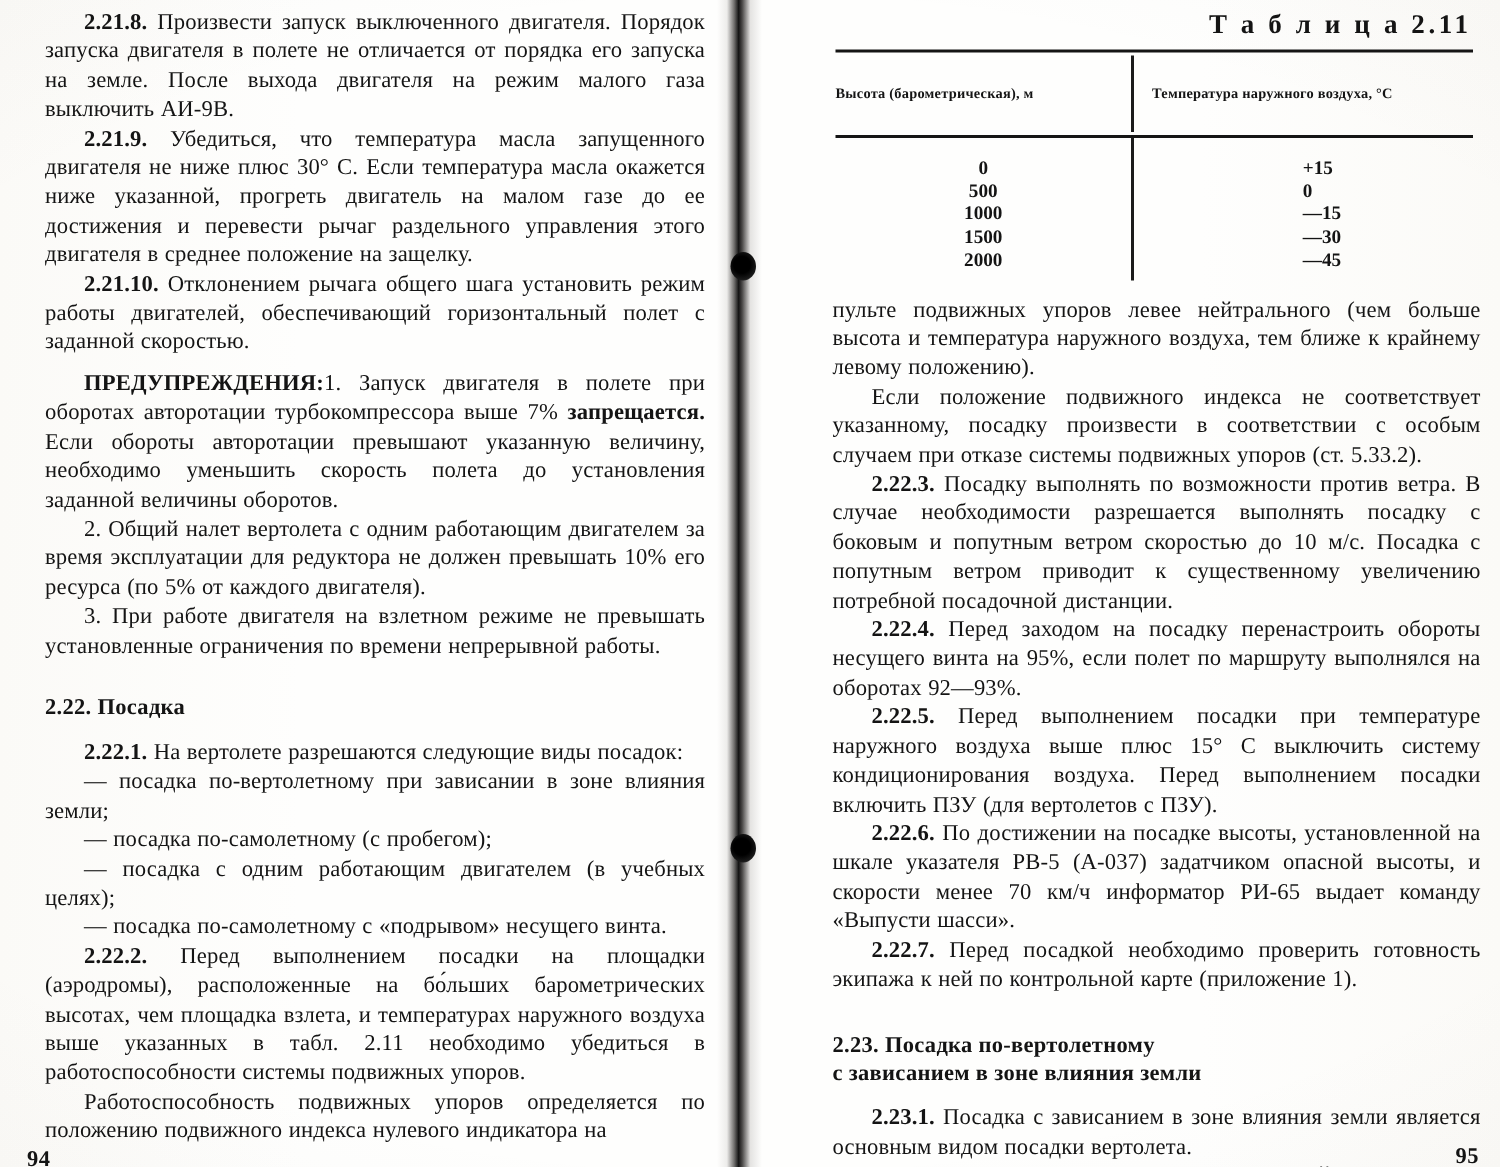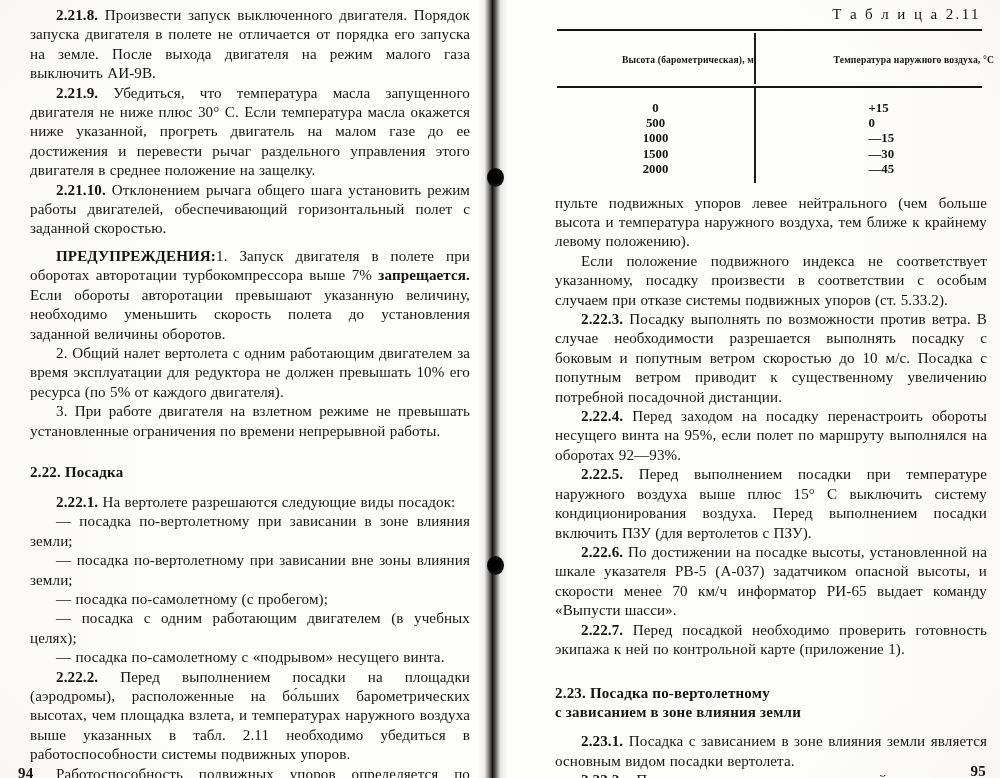--- a/index.html
+++ b/index.html
@@ -60,31 +60,31 @@
     text-align:left;font-weight:bold;font-size:15px;
     margin:0;line-height:19px;letter-spacing:.2px;}
   .sec-wrap{padding-top:22px;padding-bottom:11px;}
   .sec-wrap2{padding-top:25px;padding-bottom:10px;}
   .gap-s{height:8px;}
 
   
   p.dash{text-indent:26px;}
 
   
-  .tbl-cap{text-align:right;font-size:15px;font-weight:normal;
+  .tbl-cap{text-align:right;font-size:18px;font-weight:bold;
     letter-spacing:2.4px;margin:0 6px 6px 0;}
   .tbl{position:relative;width:425px;margin-left:2px;}
   .rule{height:2px;background:#151515;width:100%;}
   .rule.thin{height:1.6px;}
   .tbl-head{position:relative;height:55px;}
   .tbl-body{position:relative;height:95px;}
   .vline{position:absolute;left:197px;top:0;bottom:0;width:2px;background:#1b1b1b;}
   .vline.head{top:2px;bottom:2px;}
   .th{position:absolute;top:50%;transform:translateY(-50%);
-      font-size:9.6px;font-weight:bold;text-align:right;letter-spacing:.15px;}
+      font-size:9.6px;font-weight:bold;text-align:left;letter-spacing:.15px;}
   .th.c1{left:0;width:197px;}
   .th.c2{left:199px;width:226px;padding-left:12px;}
   .tbl-cols{display:flex;padding-top:13px;}
   .tcol{font-size:12.8px;font-weight:bold;line-height:15.4px;text-align:center;}
   .tcol.c1{width:197px;}
   .tcol.c2{width:228px;}
   .tcol.c2 .v{display:inline-block;min-width:34px;text-align:left;margin-left:35px;}
 
   
   .folio{position:absolute;font-size:15px;font-weight:bold;letter-spacing:.3px;margin-top:13px;}
@@ -115,21 +115,20 @@
 
       <p class="ind"><span>3.</span><span> При работе двигателя на взлетном режиме не превышать установленные ограничения по времени непрерывной работы.</span></p>
 
       <div class="sec-wrap">
         <h2 class="sec">2.22.  Посадка</h2>
       </div>
 
       <p class="ind"><span class="num">2.22.1.</span><span> На вертолете разрешаются следующие виды посадок:</span></p>
 
       <p class="dash">— посадка по-вертолетному при зависании в зоне влияния земли;</p>
-      <p class="dash">— посадка по-вертолетному при зависании вне  зоны влияния земли;</p>
       <p class="dash">— посадка по-самолетному (с пробегом);</p>
       <p class="dash">— посадка с одним работающим двигателем (в учебных целях);</p>
       <p class="dash">— посадка  по-самолетному с «подрывом»  несущего винта.</p>
 
       <p class="ind"><span class="num">2.22.2.</span><span> Перед выполнением посадки на площадки (аэродромы), расположенные на бо́льших барометрических высотах, чем площадка взлета, и температурах наружного воздуха выше указанных в табл. 2.11 необходимо убедиться в работоспособности системы подвижных упоров.</span></p>
 
       <p class="ind">Работоспособность подвижных упоров определяется по положению подвижного индекса нулевого индикатора на</p>
 
     </div>
 

